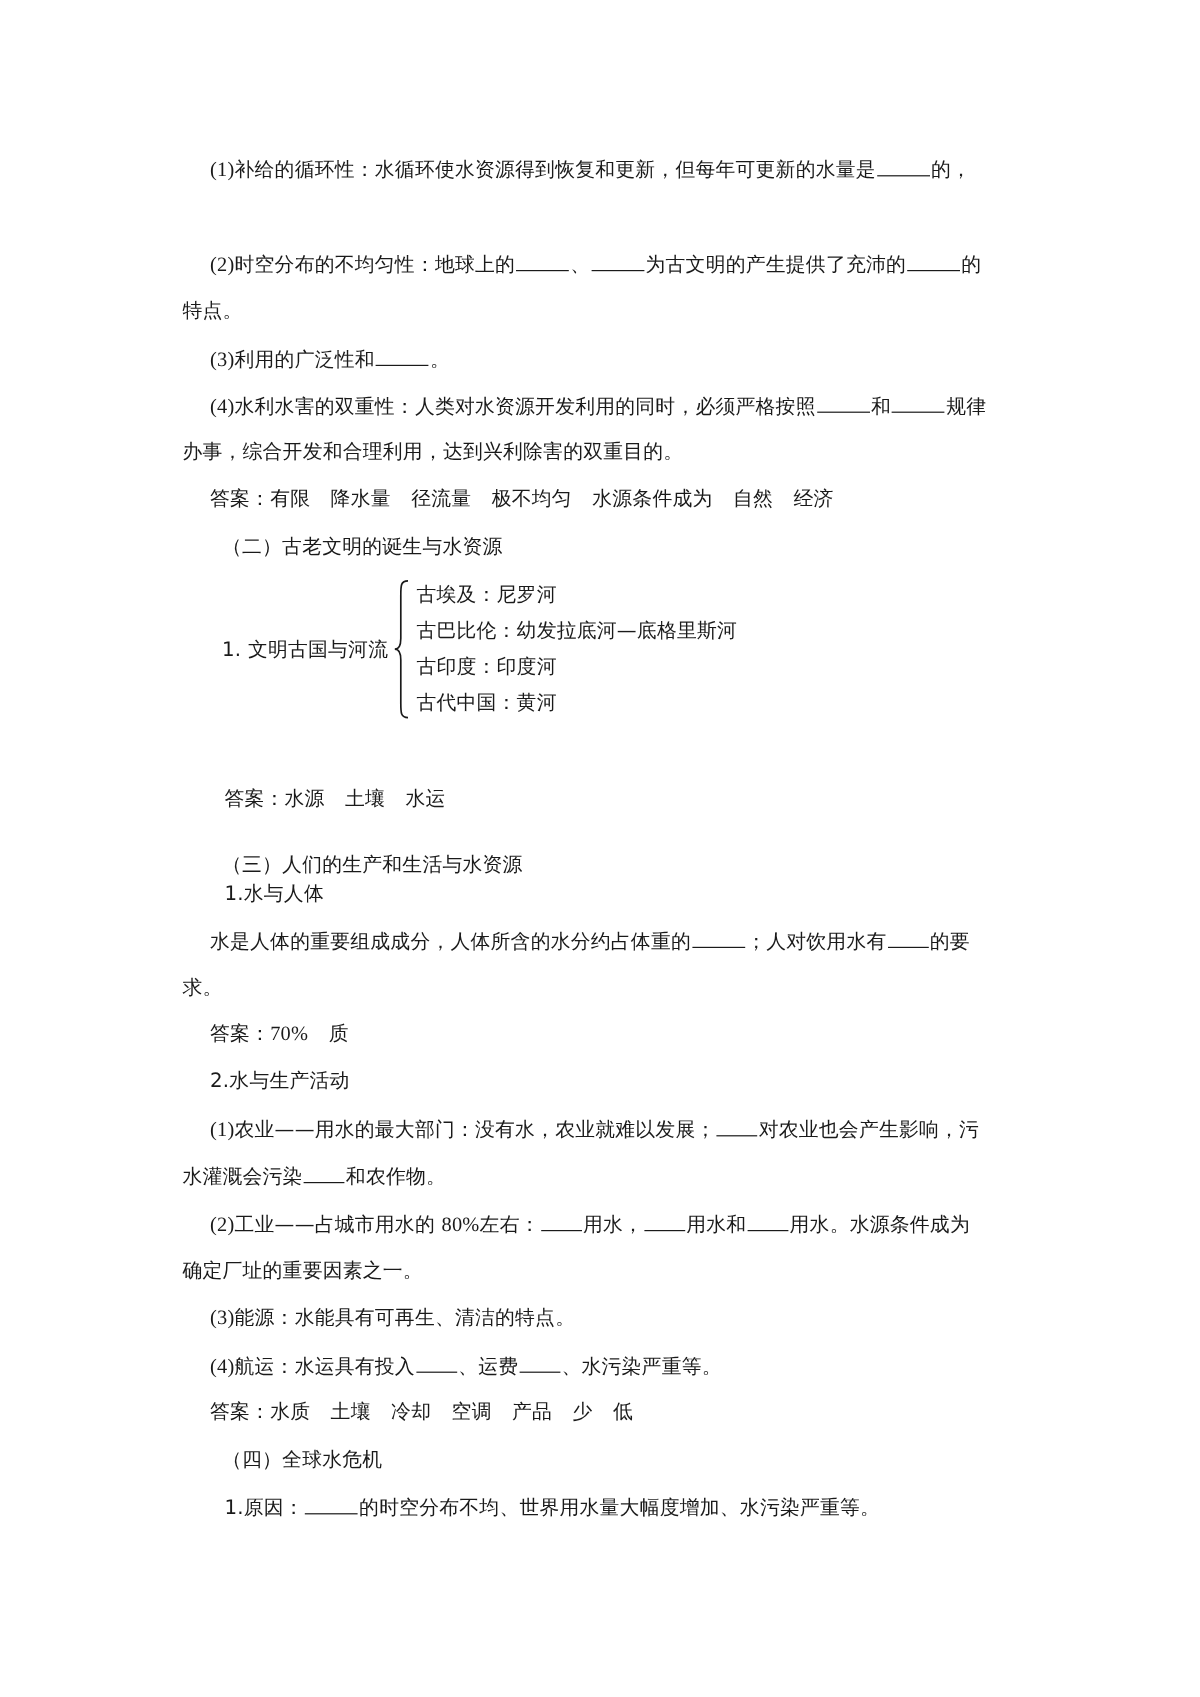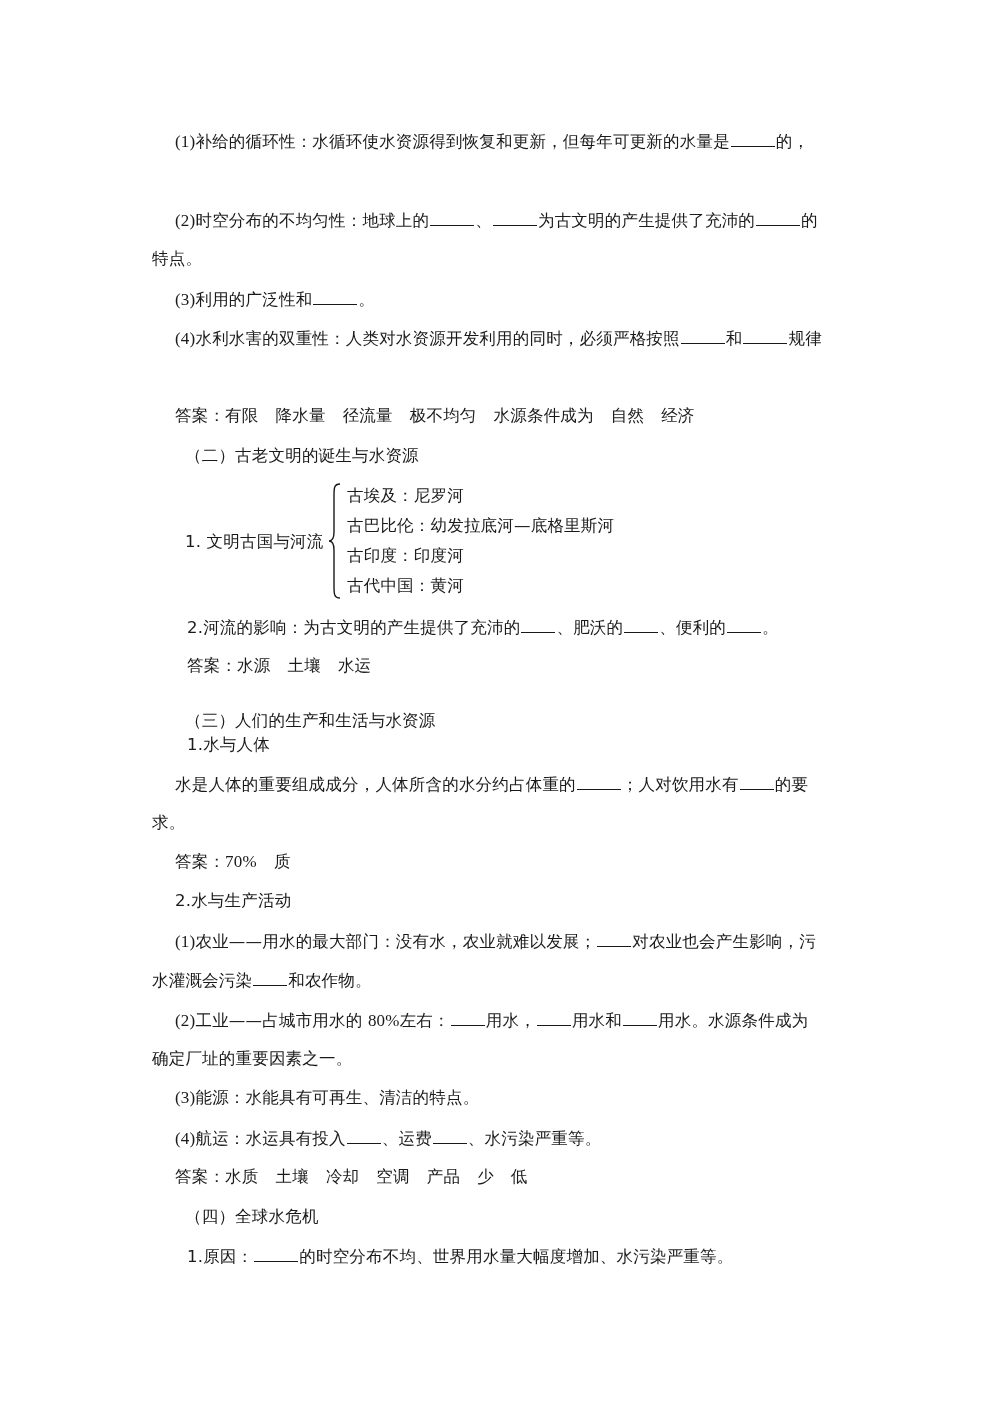--- a/index.html
+++ b/index.html
@@ -35,20 +35,21 @@
   </div>
   <div class="line" style="left:152px; top:248px;">特点。</div>
 
   <div class="line" style="left:175px; top:288px;">
     <span class="num">(3)</span><span>利用的广泛性和</span><span class="blank b5"></span><span>。</span>
   </div>
 
   <div class="line" style="left:175px; top:327px;">
     <span class="num">(4)</span><span>水利水害的双重性：人类对水资源开发利用的同时，必须严格按照</span><span class="blank b5"></span><span>和</span><span class="blank b5"></span><span>规律</span>
   </div>
+  <div class="line" style="left:152px; top:366px;">办事，综合开发和合理利用，达到兴利除害的双重目的。</div>
 
   <div class="line" style="left:175px; top:405px;">
     <span>答案：</span><span>有限</span><span class="gap"></span><span>降水量</span><span class="gap"></span><span>径流量</span><span class="gap"></span><span>极不均匀</span><span class="gap"></span><span>水源条件成为</span><span class="gap"></span><span>自然</span><span class="gap"></span><span>经济</span>
   </div>
 
   <div class="line" style="left:185px; top:445px;">（二）古老文明的诞生与水资源</div>
 
   <div class="line" style="left:185px; top:531px;">1. 文明古国与河流</div>
 
   <div class="brace-wrap">
@@ -63,23 +64,20 @@
   <div class="line" style="left:347px; top:515px;">
     <span>古巴比伦：</span><span>幼发拉底河—底格里斯河</span>
   </div>
   <div class="line" style="left:347px; top:545px;">
     <span>古印度：</span><span>印度河</span>
   </div>
   <div class="line" style="left:347px; top:575px;">
     <span>古代中国：</span><span>黄河</span>
   </div>
 
-  <div class="line" style="left:187px; top:616px;">
-    <span>2.河流的影响：为古文明的产生提供了充沛的</span><span class="blank b4"></span><span>、肥沃的</span><span class="blank b4"></span><span>、便利的</span><span class="blank b4"></span><span>。</span>
-  </div>
 
   <div class="line" style="left:187px; top:655px;">
     <span>答案：</span><span>水源</span><span class="gap"></span><span>土壤</span><span class="gap"></span><span>水运</span>
   </div>
 
   <div class="line" style="left:185px; top:694px;margin-top:16px;">（三）人们的生产和生活与水资源</div>
   <div class="line" style="left:187px; top:734px;">1.水与人体</div>
 
   <div class="line" style="left:175px; top:773px;">
     <span>水是人体的重要组成成分，人体所含的水分约占体重的</span><span class="blank b5"></span><span>；人对饮用水有</span><span class="blank b4"></span><span>的要</span>

